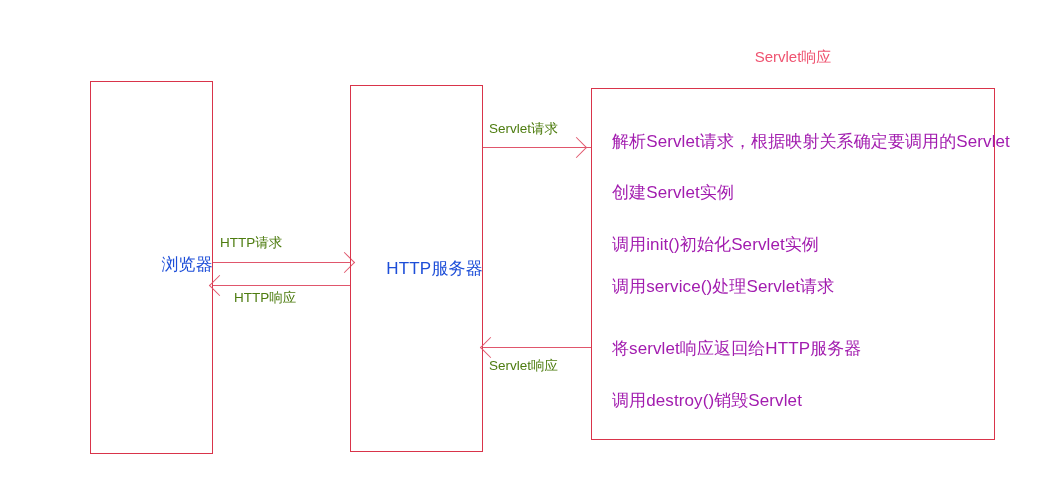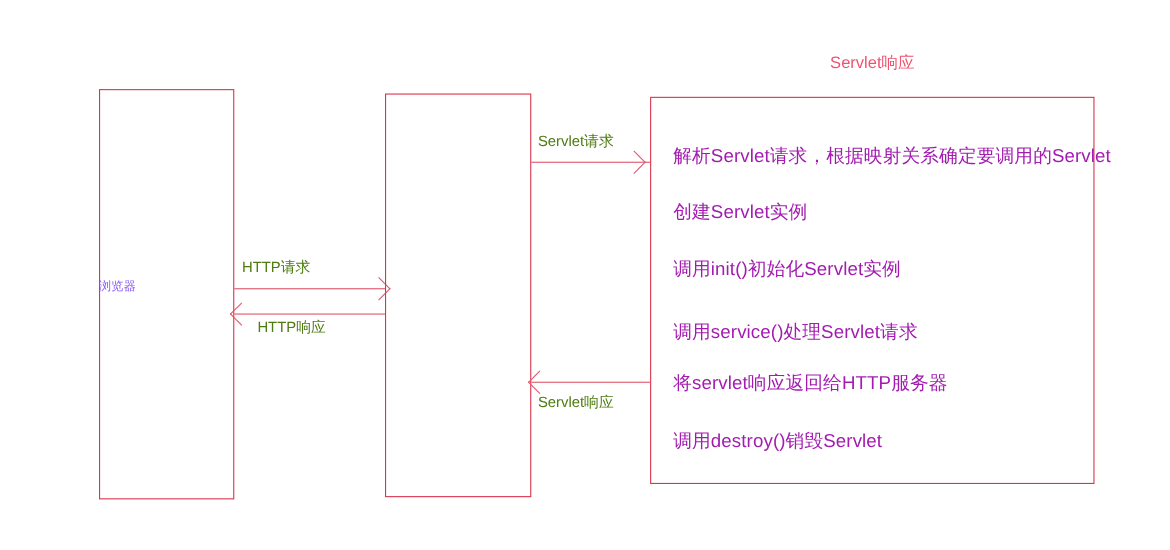--- a/index.html
+++ b/index.html
@@ -25,25 +25,25 @@
     background: transparent;
     box-sizing: border-box;
   }
   #browser-box   { left: 90px;  top: 81px;  width: 123px; height: 373px; }
   #http-box      { left: 350px; top: 85px;  width: 133px; height: 367px; }
   #servlet-box   { left: 591px; top: 88px;  width: 404px; height: 352px; }
 
   
   .node-label {
     position: absolute;
-    color: #8b5cf6;
-    font-size: 11px;
+    color: #1d4ed8;
+    font-size: 17px;
     letter-spacing: 0.2px;
     white-space: nowrap;
-    text-align: left;
+    text-align: right;
   }
   #browser-label { left: 90px;  top: 253px; width: 123px; }
   #http-label    { left: 350px; top: 257px; width: 133px; }
 
   #servlet-title {
     position: absolute;
     left: 591px;
     top: 48px;
     width: 404px;
     text-align: center;
@@ -138,33 +138,34 @@
 
   <div class="hline" id="http-req-line"></div>
   <div class="chev right" id="http-req-chev"></div>
   <div class="edge-label" id="http-req-label">HTTP请求</div>
 
   <div class="hline" id="http-res-line"></div>
   <div class="chev left" id="http-res-chev"></div>
   <div class="edge-label" id="http-res-label">HTTP响应</div>
 
   <div class="box" id="http-box"></div>
+  <div class="node-label" id="http-label">HTTP服务器</div>
 
   <div class="hline" id="sv-req-line"></div>
   <div class="chev right" id="sv-req-chev"></div>
   <div class="edge-label" id="sv-req-label">Servlet请求</div>
 
   <div class="hline" id="sv-res-line"></div>
   <div class="chev left" id="sv-res-chev"></div>
   <div class="edge-label" id="sv-res-label">Servlet响应</div>
 
   <div id="servlet-title">Servlet响应</div>
   <div class="box" id="servlet-box"></div>
 
   <div class="step" style="top:130px">解析Servlet请求，根据映射关系确定要调用的Servlet</div>
   <div class="step" style="top:181px">创建Servlet实例</div>
   <div class="step" style="top:233px">调用init()初始化Servlet实例</div>
-  <div class="step" style="top:290px">调用service()处理Servlet请求</div>
+  <div class="step" style="top:275px">调用service()处理Servlet请求</div>
   <div class="step" style="top:337px">将servlet响应返回给HTTP服务器</div>
   <div class="step" style="top:389px">调用destroy()销毁Servlet</div>
 
 
 </div>
 
 </body></html>

